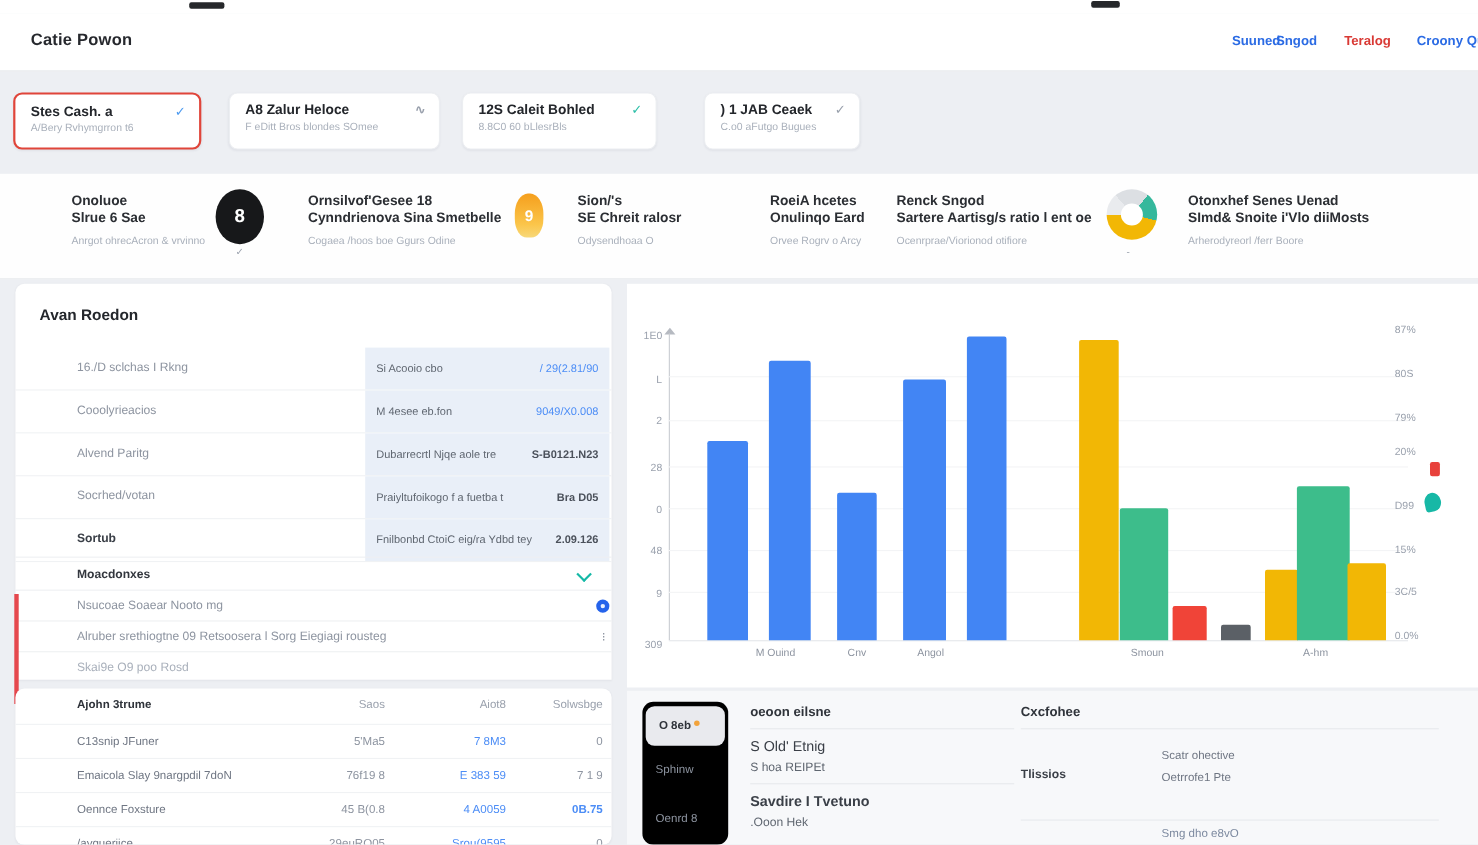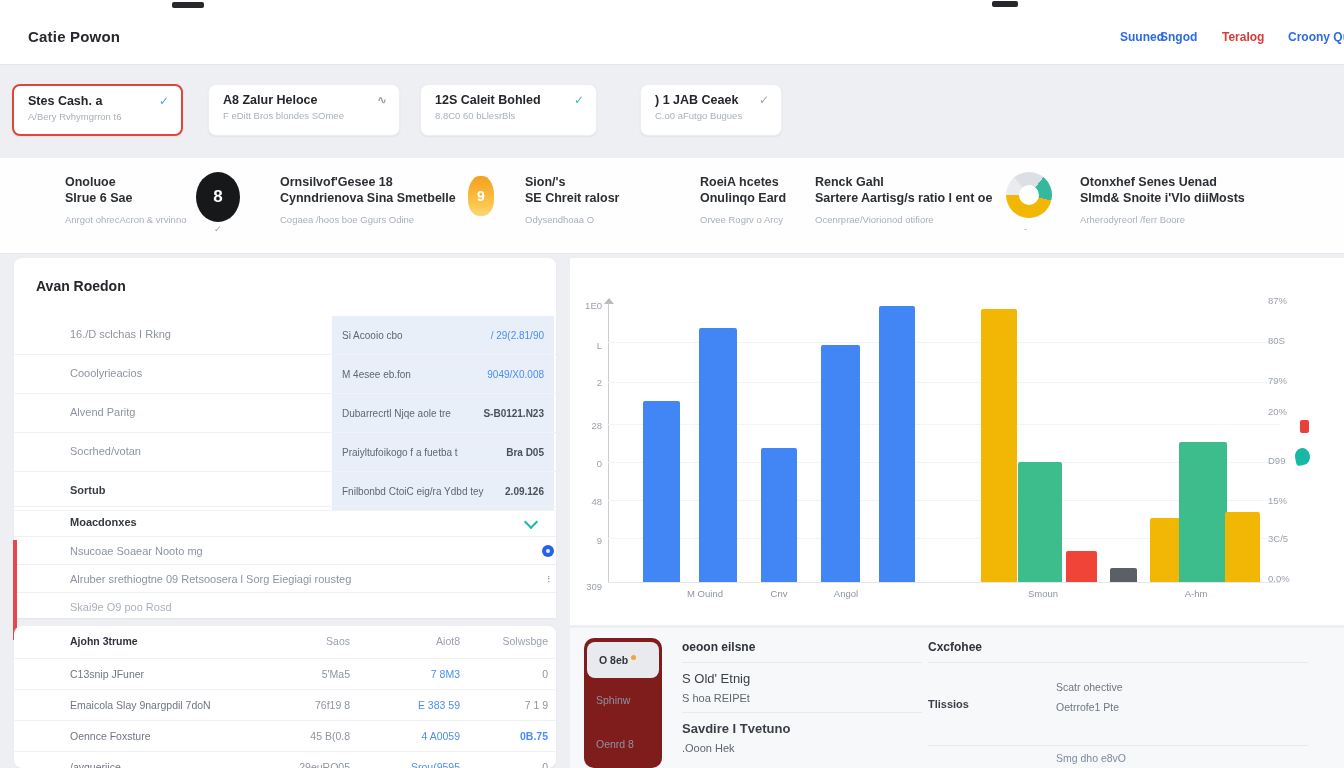--- a/index.html
+++ b/index.html
@@ -73,21 +73,21 @@
   #x-axis{position:absolute;left:38px;top:324px;width:672px;height:1px;background:#e4e6ea;}
   .bar{position:absolute;border-radius:2px 2px 0 0;}
   .ytick{position:absolute;width:30px;text-align:right;font-size:9.5px;color:#9aa1ad;}
   .ytick.left{left:2px;}
   .ytick.right{left:698px;width:44px;text-align:left;}
   .xtick{position:absolute;top:330px;font-size:9.5px;color:#8d94a0;transform:translateX(-50%);white-space:nowrap;}
   #legend-square{position:absolute;left:730px;top:162px;width:9px;height:13px;background:#e8413c;border-radius:2px;}
   #legend-drop{position:absolute;left:725px;top:190px;width:15px;height:17px;background:#17b8a6;border-radius:50% 50% 50% 3px;transform:rotate(-12deg);}
   
   #bottom-area{position:absolute;left:570px;top:628px;width:774px;height:140px;background:#f7f8fa;}
-  #bottom-tabs{position:absolute;left:14px;top:10px;width:78px;height:130px;background:#7f1d1d;border-radius:10px;padding-top:4px;box-sizing:border-box;text-align:center;}
+  #bottom-tabs{position:absolute;left:14px;top:10px;width:78px;height:130px;background:#000000;border-radius:10px;padding-top:4px;box-sizing:border-box;text-align:center;}
   .btab{position:relative;height:44px;display:flex;align-items:center;padding-left:12px;font-size:10.5px;color:#8d94a0;cursor:pointer;white-space:nowrap;}
   .btab.active{color:#2f333a;font-weight:bold;background:#e9eaee;border-radius:8px;margin:0 3px;height:36px;}
   .btab .dot{width:5px;height:5px;background:#f2a33c;border-radius:50%;margin-left:3px;margin-top:-6px;}
   #bottom-list{position:absolute;left:112px;top:12px;width:240px;}
   .bl-heading{font-size:12px;font-weight:bold;color:#2f333a;}
   .bl-divider{height:1px;background:#e7e9ed;margin:8px 0;}
   .bl-title{font-size:13px;color:#3a3f47;margin-top:6px;white-space:nowrap;}
   .bl-title.bold{font-weight:bold;}
   .bl-sub{font-size:11px;color:#5f6670;margin-top:6px;white-space:nowrap;}
   #bottom-detail{position:absolute;left:358px;top:12px;width:380px;}
@@ -169,21 +169,21 @@
         <div class="feat-line">Sion/'s</div>
         <div class="feat-line">SE Chreit ralosr</div>
         <div class="feat-sub">Odysendhoaa O</div>
       </div>
       <div class="feat-text" style="left: 700px;">
         <div class="feat-line">RoeiA hcetes</div>
         <div class="feat-line">Onulinqo Eard</div>
         <div class="feat-sub">Orvee Rogrv o Arcy</div>
       </div>
       <div class="feat-text" style="left: 815px;">
-        <div class="feat-line">Renck Gahl</div>
+        <div class="feat-line">Renck Sngod</div>
         <div class="feat-line">Sartere Aartisg/s ratio l ent oe</div>
         <div class="feat-sub">Ocenrprae/Viorionod otifiore</div>
       </div>
       <div class="feat-icon donut" style="left: 1006px;">
         <span class="donut-hole"></span>
       </div>
       <div class="feat-below" style="left: 1024px;">-</div>
       <div class="feat-text" style="left: 1080px;">
         <div class="feat-line">Otonxhef Senes Uenad</div>
         <div class="feat-line">SImd&amp; Snoite i'Vlo diiMosts</div>

